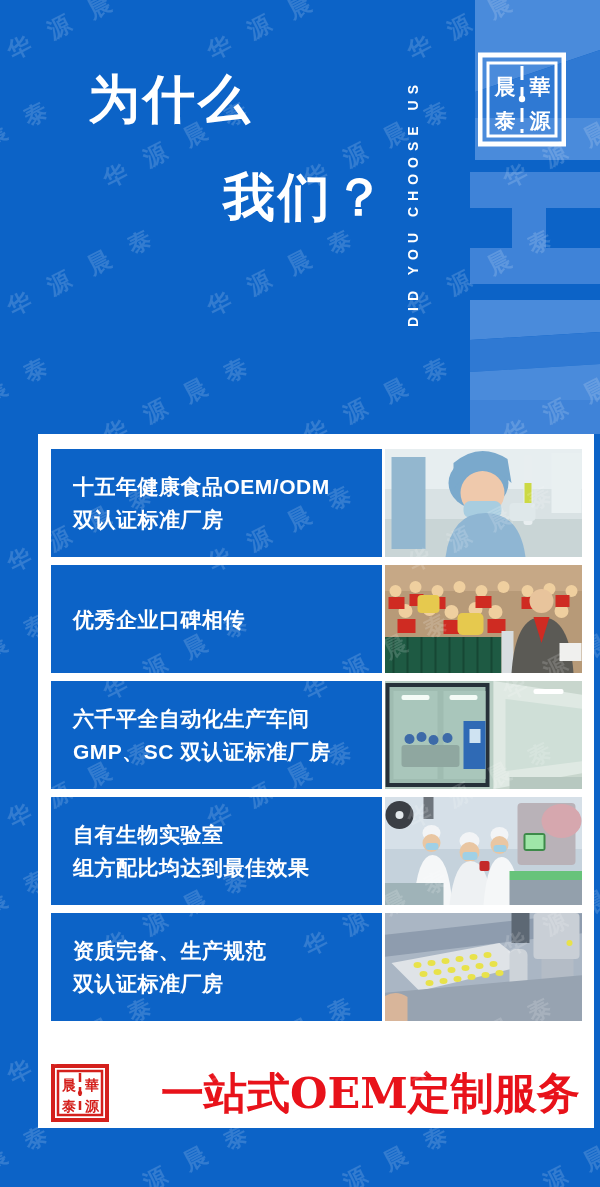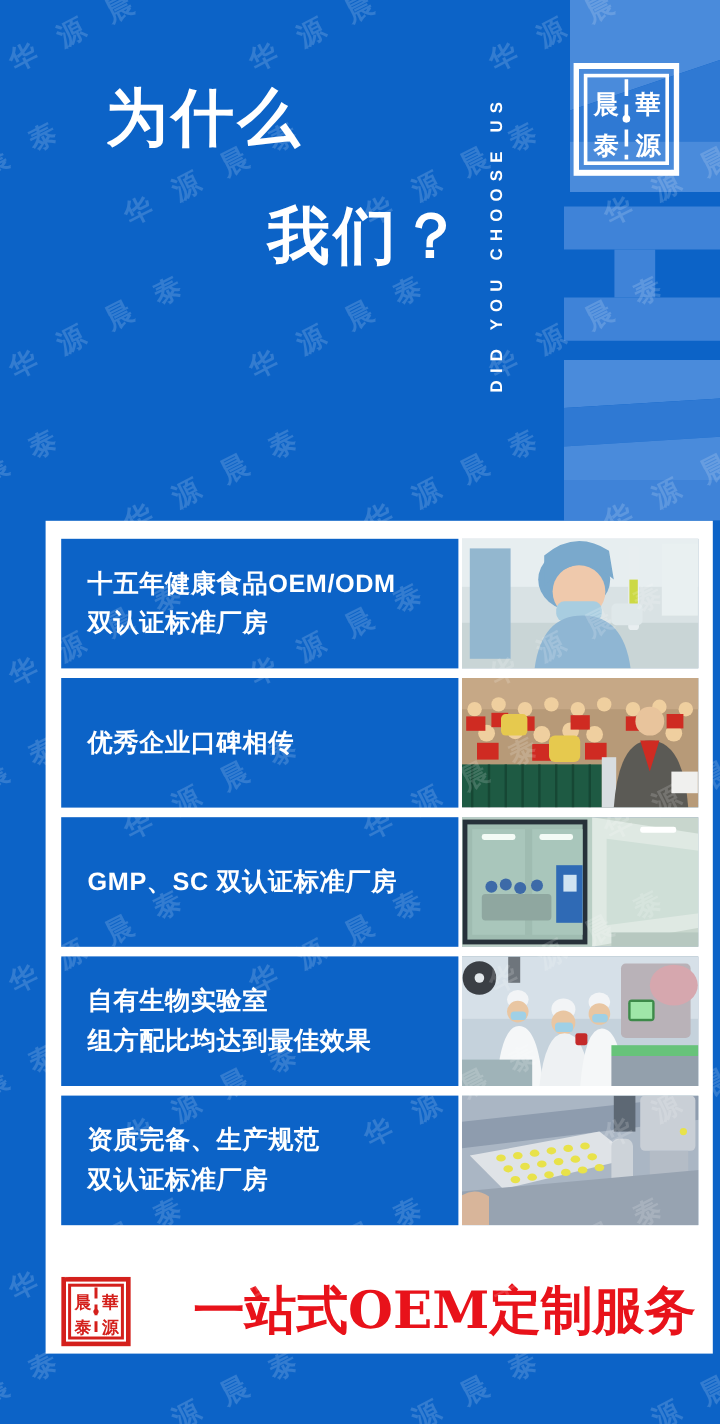--- a/index.html
+++ b/index.html
@@ -313,20 +313,21 @@
             <path d="M128 108 q4 -56 30 -56 q28 0 32 56 z" fill="#5b5a55"></path>
             <circle cx="158" cy="36" r="12" fill="#e8c49c"></circle>
             <path d="M150 52 l8 26 l8 -26 z" fill="#cf2b22"></path>
             <rect x="176" y="78" width="22" height="18" fill="#f0f0ee"></rect>
           </svg>
         </div>
       </div>
 
       <div class="row">
         <div class="row-text">
+          <div class="t">六千平全自动化生产车间</div>
           <div class="t">GMP、SC 双认证标准厂房</div>
         </div>
         <div class="row-photo">
           <svg viewBox="0 0 200 108" preserveAspectRatio="xMidYMid slice" xmlns="http://www.w3.org/2000/svg">
             <rect width="200" height="108" fill="#c8d6cd"></rect>
             <rect x="0" y="0" width="110" height="108" fill="#b9cec4"></rect>
             <rect x="4" y="4" width="100" height="100" fill="#9fbcb1" stroke="#27313a" stroke-width="4"></rect>
             <rect x="10" y="10" width="44" height="88" fill="#a9c6bb"></rect>
             <rect x="60" y="10" width="42" height="88" fill="#a9c6bb"></rect>
             <rect x="18" y="14" width="28" height="5" rx="2" fill="#f4fbf6"></rect>

